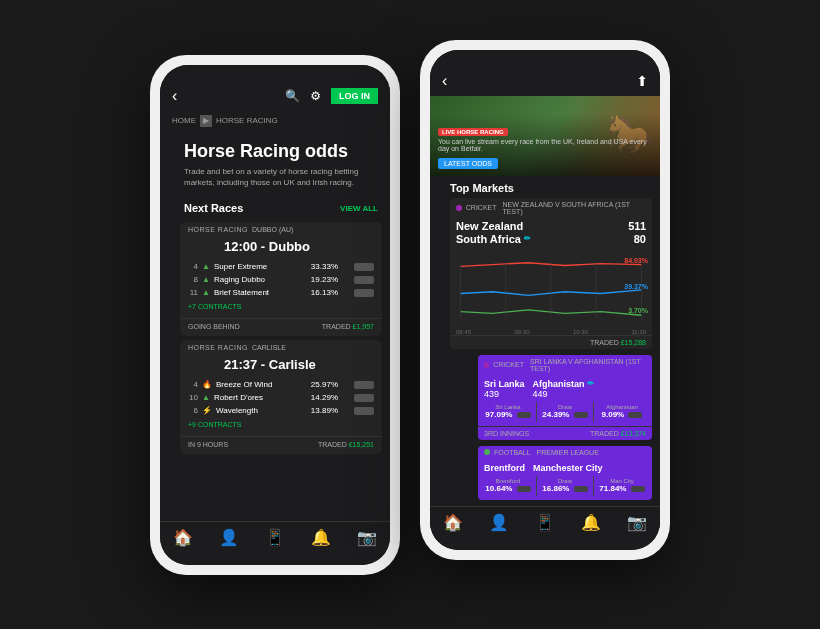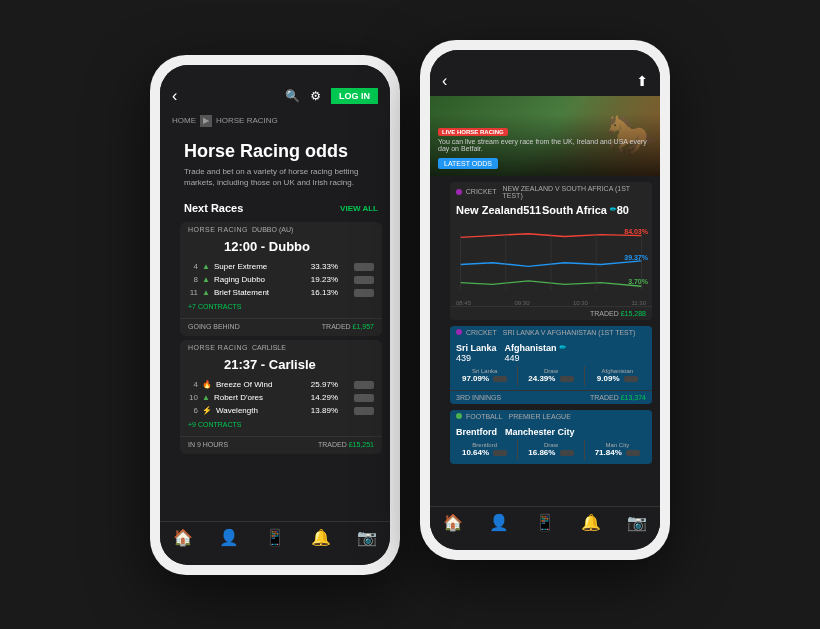--- a/index.html
+++ b/index.html
@@ -408,21 +408,21 @@
 
     .sport-label {
       color: #aaa;
       font-size: 7px;
       text-transform: uppercase;
     }
 
     .match-teams {
       padding: 2px 6px 4px;
       display: flex;
-      flex-direction: row;
+      flex-direction: column;
       gap: 1px;
     }
 
     .team-row {
       display: flex;
       justify-content: space-between;
       align-items: center;
     }
 
     .team-name {
@@ -485,24 +485,25 @@
       border-top: 1px solid #333;
     }
 
     .innings-label {
       color: #aaa;
       font-size: 7px;
     }
 
     
     .small-match-card {
-      background: #0c4a6e;
+      background: #6d28d9;
       margin-bottom: 6px;
       border-radius: 4px;
       overflow: hidden;
+      margin-left: 28px;
     }
 
     .small-match-content {
       padding: 4px 6px;
     }
 
     .small-teams {
       display: flex;
       gap: 8px;
       margin-bottom: 3px;
@@ -696,20 +697,21 @@
             <div class="live-badge">LIVE HORSE RACING</div>
             <div class="live-subtitle">You can live stream every race from the UK, Ireland and USA every day on Betfair.</div>
             <div class="latest-odds-btn">LATEST ODDS</div>
           </div>
         </div>
       </div>
 
       <div class="phone-content" style="height: calc(100% - 147px);">
 
         <div class="top-markets">
+          <div class="top-markets-title">Top Markets</div>
 
           <div class="match-card">
             <div class="match-sport-header">
               <div class="sport-dot"></div>
               <span class="sport-label">CRICKET</span>
               <span class="sport-label" style="margin-left:2px;">NEW ZEALAND V SOUTH AFRICA (1ST TEST)</span>
             </div>
             <div class="match-teams">
               <div class="team-row">
                 <span class="team-name">New Zealand</span>

